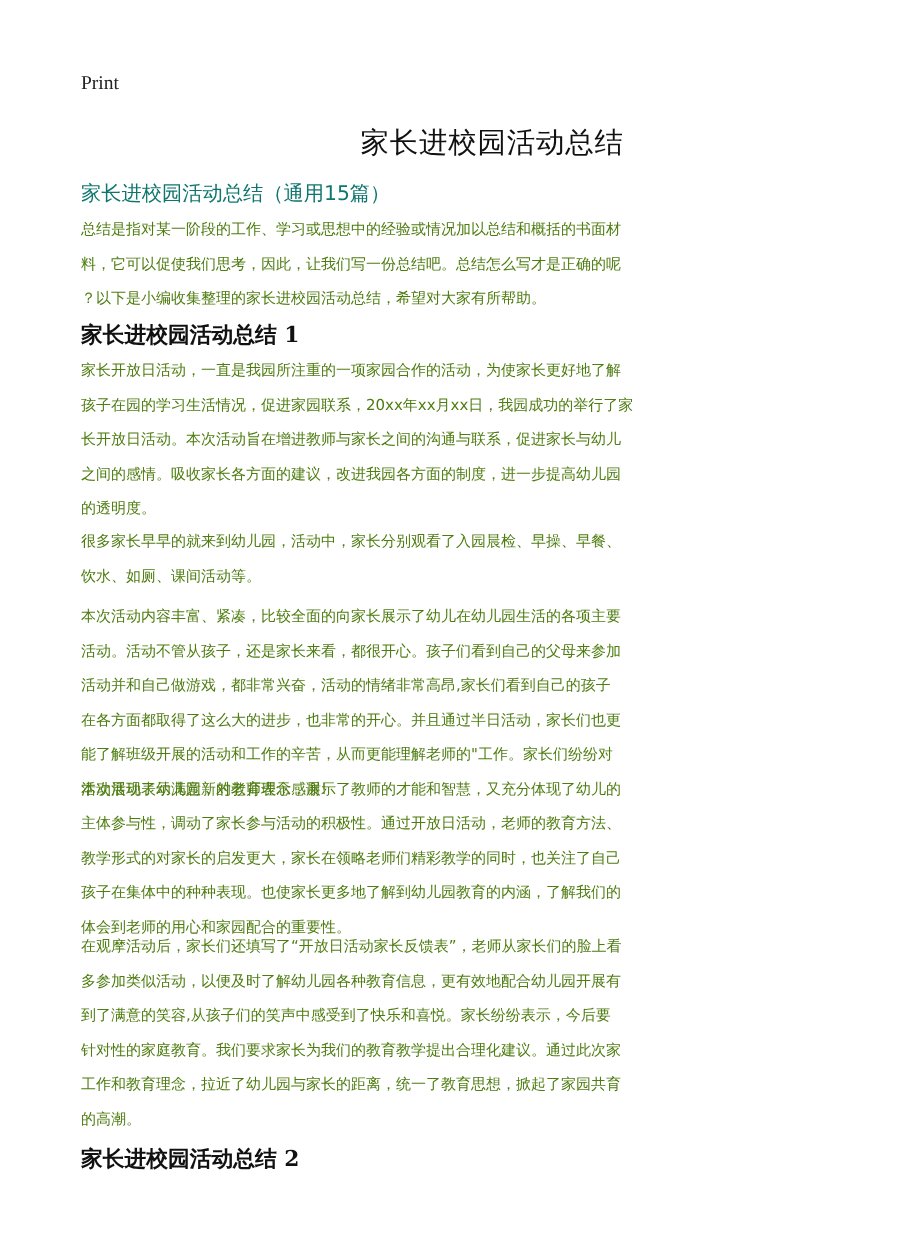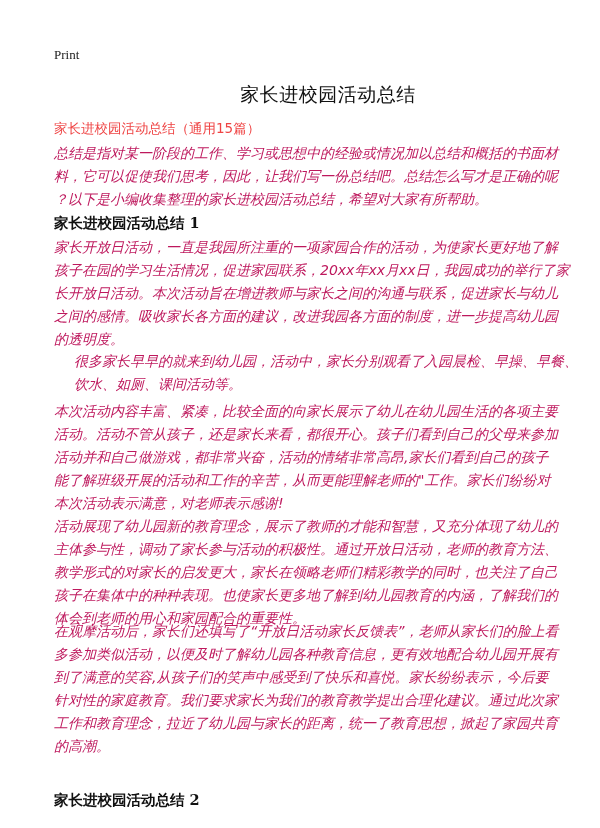--- a/index.html
+++ b/index.html
@@ -3,22 +3,22 @@
 <meta charset="utf-8">
 <style>
   html, body { margin: 0; padding: 0; background: #ffffff; }
   body { width: 600px; height: 828px; overflow: hidden; position: relative;
          font-family: "DejaVu Sans", "Liberation Sans", sans-serif; color: #1a1a1a; }
   .page { position: absolute; left: 0; top: 0; width: 592px; height: 828px; }
   .print-label { position: absolute; left: 54px; top: 47px;
                  font-family: "Liberation Serif", "DejaVu Serif", serif; font-size: 13px; color: #222; }
   .title { position: absolute; left: 0; width: 600px; top: 82px; text-align: center;
            font-size: 19px; color: #111; letter-spacing: 0.5px; padding-left: 28px; }
-  .subtitle { position: absolute; left: 54px; top: 120px; font-size: 13.5px; color: #ef4444; }
-  .block { position: absolute; left: 54px; width: 500px; font-size: 14px; line-height: 23px; color: #be185d; font-style: italic; }
+  .subtitle { position: absolute; left: 54px; top: 120px; font-size: 13.5px; color: #0f766e; }
+  .block { position: absolute; left: 54px; width: 500px; font-size: 10px; line-height: 23px; color: #4d7c0f; }
   .block .ln { display: block; white-space: nowrap; }
   .heading { position: absolute; left: 54px; font-size: 14.5px; font-weight: bold; color: #111;
              font-family: "DejaVu Serif", "Liberation Serif", serif; }
 </style>
 </head>
 <body>
 
 <div class="page">
 
   <div class="print-label">Print</div>
@@ -36,29 +36,30 @@
   <div class="heading" style="top:214px;">家长进校园活动总结 1</div>
 
   <div class="block" style="top:236px;">
     <span class="ln">家长开放日活动，一直是我园所注重的一项家园合作的活动，为使家长更好地了解</span>
     <span class="ln">孩子在园的学习生活情况，促进家园联系，20xx年xx月xx日，我园成功的举行了家</span>
     <span class="ln">长开放日活动。本次活动旨在增进教师与家长之间的沟通与联系，促进家长与幼儿</span>
     <span class="ln">之间的感情。吸收家长各方面的建议，改进我园各方面的制度，进一步提高幼儿园</span>
     <span class="ln">的透明度。</span>
   </div>
 
-  <div class="block" style="top:350px;margin-left:20px;">
+  <div class="block" style="top:350px;">
     <span class="ln">很多家长早早的就来到幼儿园，活动中，家长分别观看了入园晨检、早操、早餐、</span>
     <span class="ln">饮水、如厕、课间活动等。</span>
   </div>
 
   <div class="block" style="top:400px;">
     <span class="ln">本次活动内容丰富、紧凑，比较全面的向家长展示了幼儿在幼儿园生活的各项主要</span>
     <span class="ln">活动。活动不管从孩子，还是家长来看，都很开心。孩子们看到自己的父母来参加</span>
     <span class="ln">活动并和自己做游戏，都非常兴奋，活动的情绪非常高昂,家长们看到自己的孩子</span>
+    <span class="ln">在各方面都取得了这么大的进步，也非常的开心。并且通过半日活动，家长们也更</span>
     <span class="ln">能了解班级开展的活动和工作的辛苦，从而更能理解老师的"工作。家长们纷纷对</span>
     <span class="ln">本次活动表示满意，对老师表示感谢!</span>
   </div>
 
   <div class="block" style="top:515px;">
     <span class="ln">活动展现了幼儿园新的教育理念，展示了教师的才能和智慧，又充分体现了幼儿的</span>
     <span class="ln">主体参与性，调动了家长参与活动的积极性。通过开放日活动，老师的教育方法、</span>
     <span class="ln">教学形式的对家长的启发更大，家长在领略老师们精彩教学的同时，也关注了自己</span>
     <span class="ln">孩子在集体中的种种表现。也使家长更多地了解到幼儿园教育的内涵，了解我们的</span>
     <span class="ln">体会到老师的用心和家园配合的重要性。</span>
@@ -66,15 +67,15 @@
 
   <div class="block" style="top:620px;">
     <span class="ln">在观摩活动后，家长们还填写了“开放日活动家长反馈表”，老师从家长们的脸上看</span>
     <span class="ln">多参加类似活动，以便及时了解幼儿园各种教育信息，更有效地配合幼儿园开展有</span>
     <span class="ln">到了满意的笑容,从孩子们的笑声中感受到了快乐和喜悦。家长纷纷表示，今后要</span>
     <span class="ln">针对性的家庭教育。我们要求家长为我们的教育教学提出合理化建议。通过此次家</span>
     <span class="ln">工作和教育理念，拉近了幼儿园与家长的距离，统一了教育思想，掀起了家园共育</span>
     <span class="ln">的高潮。</span>
   </div>
 
-  <div class="heading" style="top:763px;margin-top:28px;">家长进校园活动总结 2</div>
+  <div class="heading" style="top:763px;">家长进校园活动总结 2</div>
 
 </div>
 
 </body></html>

